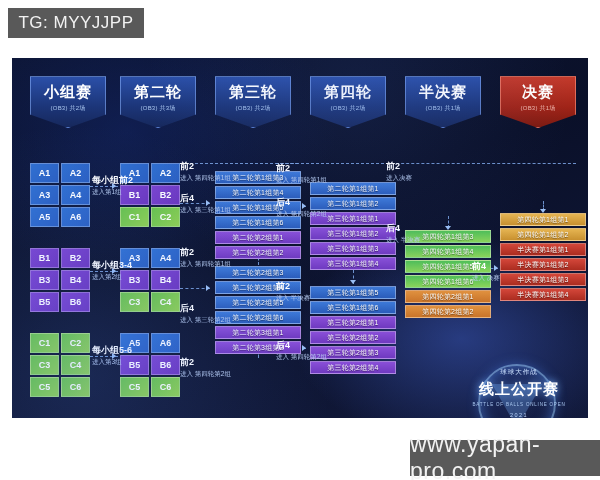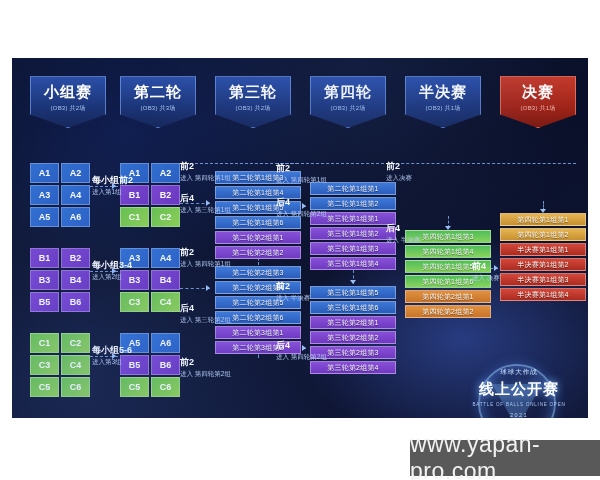--- a/index.html
+++ b/index.html
@@ -125,20 +125,21 @@
   #logo .l-en { position: absolute; left: 0; top: 44px; width: 110px; text-align: center;
     font-size: 4.5px; color: #a9c6ef; letter-spacing: .8px; }
   #logo .l-yr { position: absolute; left: 0; top: 54px; width: 110px; text-align: center;
     font-size: 5.5px; color: #bcd6ff; letter-spacing: 1.5px; }
 </style>
 </head>
 <body>
 
 <div id="root">
 
+  <div class="wm" id="wm-top">TG: MYYJJPP</div>
 
   <div id="poster">
 
     <div id="headers">
         <div class="hdr" style="left: 18px;">
           <div class="t">小组赛</div>
           <div class="s">(OB3) 共2场</div>
         </div>
         <div class="hdr" style="left: 108px;">
           <div class="t">第二轮</div>

